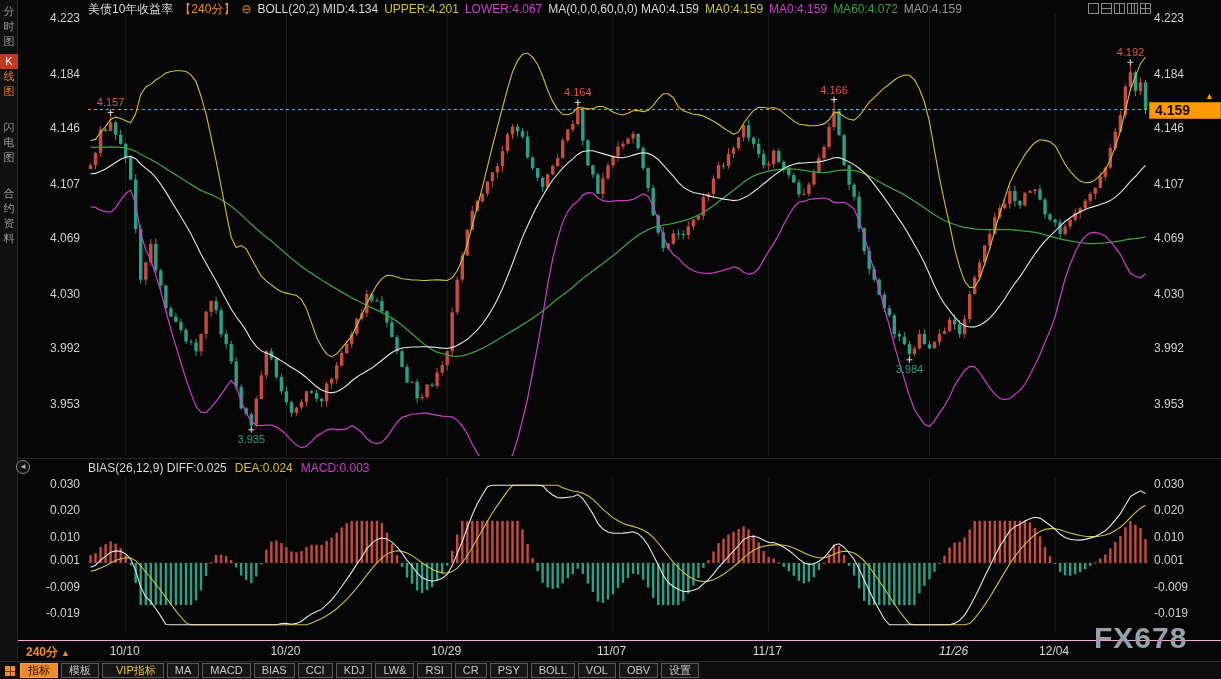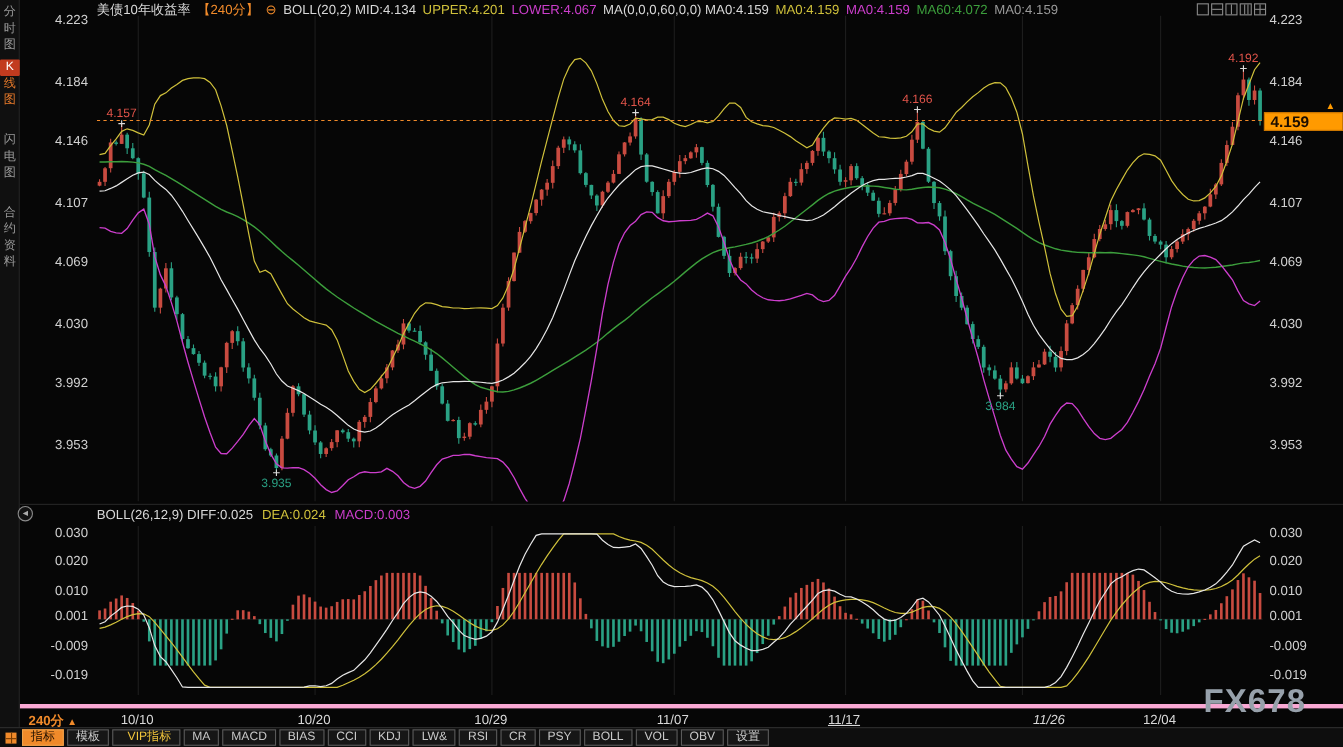--- a/index.html
+++ b/index.html
@@ -49,21 +49,21 @@
                border:1px solid #c87400;color:#1a0d00;font-size:14px;font-weight:bold;
                line-height:15px;padding-left:5px;z-index:3;}
   #price-arrow{position:absolute;left:1205px;font-size:9px;color:#ff9a00;z-index:4;}
 
   
   #macd-collapse{position:absolute;left:16px;top:460px;width:14px;height:14px;border:1px solid #8a8a8a;
                  border-radius:50%;color:#aaa;font-size:8px;line-height:12px;text-align:center;
                  background:#111;cursor:pointer;z-index:7;}
 
   
-  #dates-row{position:absolute;left:0;top:640px;width:1221px;height:21px;border-top:4px solid #f9a8d4;z-index:4;}
+  #dates-row{position:absolute;left:0;top:640px;width:1221px;height:21px;border-top:1px solid #f9a8d4;z-index:4;}
   .date-label{position:absolute;top:3px;font-size:12px;color:#d8d8d8;}
   #period-chip{position:absolute;left:26px;top:3px;font-size:12px;color:#f08a2a;font-weight:bold;}
   #period-arrow{color:#f08a2a;font-size:9px;margin-left:3px;}
 
   #watermark{position:absolute;left:1094px;top:621px;font-size:30px;font-weight:bold;
              color:#97a1ab;letter-spacing:1px;z-index:5;}
 
   
   #toolbar{position:absolute;left:0;top:661px;width:1221px;height:18px;background:#0e0e0e;
            border-top:1px solid #2e2e2e;display:flex;align-items:center;gap:3px;padding-left:5px;z-index:7;}
@@ -607,21 +607,21 @@
       </g>
     </svg>
 
   <div id="price-badge" style="top: 101.52px;">
     <span>4.159</span>
   </div>
   <div id="price-arrow" style="top: 90.52px;">▲</div>
 
   <div id="divider-h1"></div>
   <div id="macd-collapse">◄</div>
-  <div id="macd-header"><span style="color: rgb(216, 216, 216);">BOLL(26,12,9) DIFF:0.025</span><span style="color: rgb(207, 192, 59);">DEA:0.024</span><span style="color: rgb(204, 62, 204); margin-top: 39px;">MACD:0.003</span></div>
+  <div id="macd-header"><span style="color: rgb(216, 216, 216);">BIAS(26,12,9) DIFF:0.025</span><span style="color: rgb(207, 192, 59);">DEA:0.024</span><span style="color: rgb(204, 62, 204); margin-top: 39px;">MACD:0.003</span></div>
 
   <svg id="macd-svg" width="1060" height="154">
       <g>
         <line x1="37.7" x2="37.7" y1="0" y2="154" stroke="#1d1d1d"></line>
         <line x1="198.4" x2="198.4" y1="0" y2="154" stroke="#1d1d1d"></line>
         <line x1="359.2" x2="359.2" y1="0" y2="154" stroke="#1d1d1d"></line>
         <line x1="525.0" x2="525.0" y1="0" y2="154" stroke="#1d1d1d"></line>
         <line x1="680.7" x2="680.7" y1="0" y2="154" stroke="#1d1d1d"></line>
         <line x1="841.5" x2="841.5" y1="0" y2="154" stroke="#1d1d1d"></line>
         <line x1="967.1" x2="967.1" y1="0" y2="154" stroke="#1d1d1d"></line>
@@ -843,21 +843,21 @@
       <polyline points="2.5,93.3 7.5,92.1 12.6,90.1 17.6,87.7 22.6,85.0 27.6,82.6 32.7,80.7 37.7,79.8 42.7,80.0 47.7,82.6 52.7,87.8 57.8,94.0 62.8,100.0 67.8,106.1 72.8,112.5 77.9,119.3 82.9,126.2 87.9,132.8 92.9,139.0 98.0,144.9 103.0,146.8 108.0,146.8 113.0,146.8 118.1,146.8 123.1,146.8 128.1,146.8 133.1,146.8 138.2,146.8 143.2,146.8 148.2,146.8 153.2,146.8 158.2,146.8 163.3,146.8 168.3,146.8 173.3,146.8 178.3,146.8 183.4,146.8 188.4,146.8 193.4,146.8 198.4,146.8 203.5,146.8 208.5,146.8 213.5,146.8 218.5,146.8 223.6,145.0 228.6,142.7 233.6,140.4 238.6,137.7 243.6,134.5 248.7,130.7 253.7,126.2 258.7,121.3 263.7,115.8 268.8,109.9 273.8,103.7 278.8,97.1 283.8,90.8 288.9,84.9 293.9,79.9 298.9,76.1 303.9,73.7 309.0,72.7 314.0,73.2 319.0,75.0 324.0,77.6 329.1,81.1 334.1,84.8 339.1,88.2 344.1,91.2 349.1,93.4 354.2,94.8 359.2,95.1 364.2,93.6 369.2,90.1 374.3,84.7 379.3,77.7 384.3,69.5 389.3,60.8 394.4,52.0 399.4,43.3 404.4,35.0 409.4,27.4 414.5,20.1 419.5,13.2 424.5,7.3 429.5,7.3 434.5,7.3 439.6,7.3 444.6,7.3 449.6,7.3 454.6,7.3 459.7,7.3 464.7,7.3 469.7,7.3 474.7,9.7 479.8,11.6 484.8,13.0 489.8,13.8 494.8,15.1 499.9,17.7 504.9,21.3 509.9,26.2 514.9,31.1 520.0,35.7 525.0,39.6 530.0,42.7 535.0,45.2 540.0,47.1 545.1,48.4 550.1,49.9 555.1,52.0 560.1,55.0 565.2,59.4 570.2,65.0 575.2,71.4 580.2,78.0 585.3,84.1 590.3,89.6 595.3,94.3 600.3,98.2 605.4,101.0 610.4,102.9 615.4,103.5 620.4,103.1 625.5,101.7 630.5,99.2 635.5,96.2 640.5,92.6 645.5,88.7 650.6,84.5 655.6,79.9 660.6,75.7 665.6,72.2 670.7,69.6 675.7,68.2 680.7,67.4 685.7,66.9 690.8,66.8 695.8,67.3 700.8,68.3 705.8,69.9 710.9,72.2 715.9,74.7 720.9,77.0 725.9,78.8 730.9,79.7 736.0,79.7 741.0,78.5 746.0,76.3 751.0,74.2 756.1,73.2 761.1,73.5 766.1,75.1 771.1,78.3 776.2,83.0 781.2,89.0 786.2,95.7 791.2,103.0 796.3,110.6 801.3,118.1 806.3,125.7 811.3,133.0 816.4,139.7 821.4,145.9 826.4,146.8 831.4,146.8 836.4,146.8 841.5,146.8 846.5,146.8 851.5,146.8 856.5,146.8 861.6,146.8 866.6,146.8 871.6,146.8 876.6,146.8 881.7,145.5 886.7,140.3 891.7,134.0 896.7,126.9 901.8,119.2 906.8,110.9 911.8,102.4 916.8,94.1 921.8,85.8 926.9,78.4 931.9,72.0 936.9,66.2 941.9,61.1 947.0,56.8 952.0,53.4 957.0,51.4 962.0,50.6 967.1,50.7 972.1,51.8 977.1,53.4 982.1,55.0 987.2,56.4 992.2,57.5 997.2,58.3 1002.2,58.6 1007.3,58.6 1012.3,58.0 1017.3,57.0 1022.3,55.2 1027.3,52.6 1032.4,49.2 1037.4,44.7 1042.4,39.5 1047.4,34.7 1052.5,30.3 1057.5,27.3 " fill="none" stroke="#cfc03b" stroke-width="1.1"></polyline>
       <polyline points="2.5,89.3 7.5,87.2 12.6,82.1 17.6,78.3 22.6,74.2 27.6,72.9 32.7,73.3 37.7,75.9 42.7,81.2 47.7,92.6 52.7,108.9 57.8,118.9 62.8,123.6 67.8,130.8 72.8,138.1 77.9,146.5 82.9,146.8 87.9,146.8 92.9,146.8 98.0,146.8 103.0,146.8 108.0,146.8 113.0,146.8 118.1,146.8 123.1,146.8 128.1,146.8 133.1,146.8 138.2,146.8 143.2,146.8 148.2,146.8 153.2,146.8 158.2,146.8 163.3,146.8 168.3,146.8 173.3,146.8 178.3,146.8 183.4,146.8 188.4,146.7 193.4,145.5 198.4,145.4 203.5,146.2 208.5,145.4 213.5,143.3 218.5,139.3 223.6,135.9 228.6,133.5 233.6,131.4 238.6,126.6 243.6,121.8 248.7,115.5 253.7,108.5 258.7,101.4 263.7,94.1 268.8,86.1 273.8,79.0 278.8,70.7 283.8,65.3 288.9,61.4 293.9,60.0 298.9,60.9 303.9,64.1 309.0,68.8 314.0,75.1 319.0,82.4 324.0,88.0 329.1,94.8 334.1,99.8 339.1,101.8 344.1,103.3 349.1,102.3 354.2,100.3 359.2,96.4 364.2,87.6 369.2,75.8 374.3,63.2 379.3,49.7 384.3,36.8 389.3,25.8 394.4,16.8 399.4,8.7 404.4,7.3 409.4,7.3 414.5,7.3 419.5,7.3 424.5,7.3 429.5,7.3 434.5,7.3 439.6,7.3 444.6,7.3 449.6,7.3 454.6,7.6 459.7,13.1 464.7,17.0 469.7,19.7 474.7,19.9 479.8,19.3 484.8,18.7 489.8,16.6 494.8,20.6 499.9,28.0 504.9,35.9 509.9,45.4 514.9,51.1 520.0,54.0 525.0,55.3 530.0,55.2 535.0,55.1 540.0,54.6 545.1,53.8 550.1,55.7 555.1,60.4 560.1,67.3 565.2,76.9 570.2,87.1 575.2,97.3 580.2,104.5 585.3,108.5 590.3,111.3 595.3,113.5 600.3,113.5 605.4,112.3 610.4,110.4 615.4,105.9 620.4,101.7 625.5,95.9 630.5,89.3 635.5,84.2 640.5,78.4 645.5,73.1 650.6,67.5 655.6,61.6 660.6,59.0 665.6,58.2 670.7,59.4 675.7,62.2 680.7,64.5 685.7,64.6 690.8,66.6 695.8,69.2 700.8,72.5 705.8,76.3 710.9,81.1 715.9,84.8 720.9,86.4 725.9,85.8 730.9,83.3 736.0,79.6 741.0,73.9 746.0,67.2 751.0,65.8 756.1,69.2 761.1,75.0 766.1,81.3 771.1,91.0 776.2,101.9 781.2,112.8 786.2,122.7 791.2,132.1 796.3,141.0 801.3,146.8 806.3,146.8 811.3,146.8 816.4,146.8 821.4,146.8 826.4,146.8 831.4,146.8 836.4,146.8 841.5,146.8 846.5,146.8 851.5,146.8 856.5,146.8 861.6,146.8 866.6,145.4 871.6,142.4 876.6,137.1 881.7,128.7 886.7,119.2 891.7,109.2 896.7,98.5 901.8,88.3 906.8,77.9 911.8,68.4 916.8,60.6 921.8,52.8 926.9,48.6 931.9,46.3 936.9,43.1 941.9,40.8 947.0,39.3 952.0,40.1 957.0,43.5 962.0,47.3 967.1,51.2 972.1,56.3 977.1,59.5 982.1,61.3 987.2,62.0 992.2,62.1 997.2,61.4 1002.2,60.1 1007.3,58.4 1012.3,55.8 1017.3,52.8 1022.3,47.9 1027.3,42.1 1032.4,35.6 1037.4,26.9 1042.4,18.6 1047.4,15.6 1052.5,12.8 1057.5,15.4 " fill="none" stroke="#e6e6e6" stroke-width="1.1"></polyline>
     </svg>
 
   <div id="dates-row">
     <span id="period-chip"><span>240分</span><span id="period-arrow">▲</span></span>
   <span class="date-label" style="left: 109.678px;">10/10</span>
       <span class="date-label" style="left: 270.436px;">10/20</span>
       <span class="date-label" style="left: 431.194px;">10/29</span>
       <span class="date-label" style="left: 596.976px;">11/07</span>
-      <span class="date-label" style="left: 752.711px; text-decoration: underline;">11/17</span>
+      <span class="date-label" style="left: 752.711px;">11/17</span>
       <span class="date-label" style="left: 939px; font-style: italic;">11/26</span>
       <span class="date-label" style="left: 1039.06px;">12/04</span>
     </div>
 
   <div id="watermark">FX678</div>
 
   <div id="toolbar">
       <div class="tb-icon"></div>
       <div class="tb-btn active">指标</div>
       <div class="tb-btn ">模板</div>

